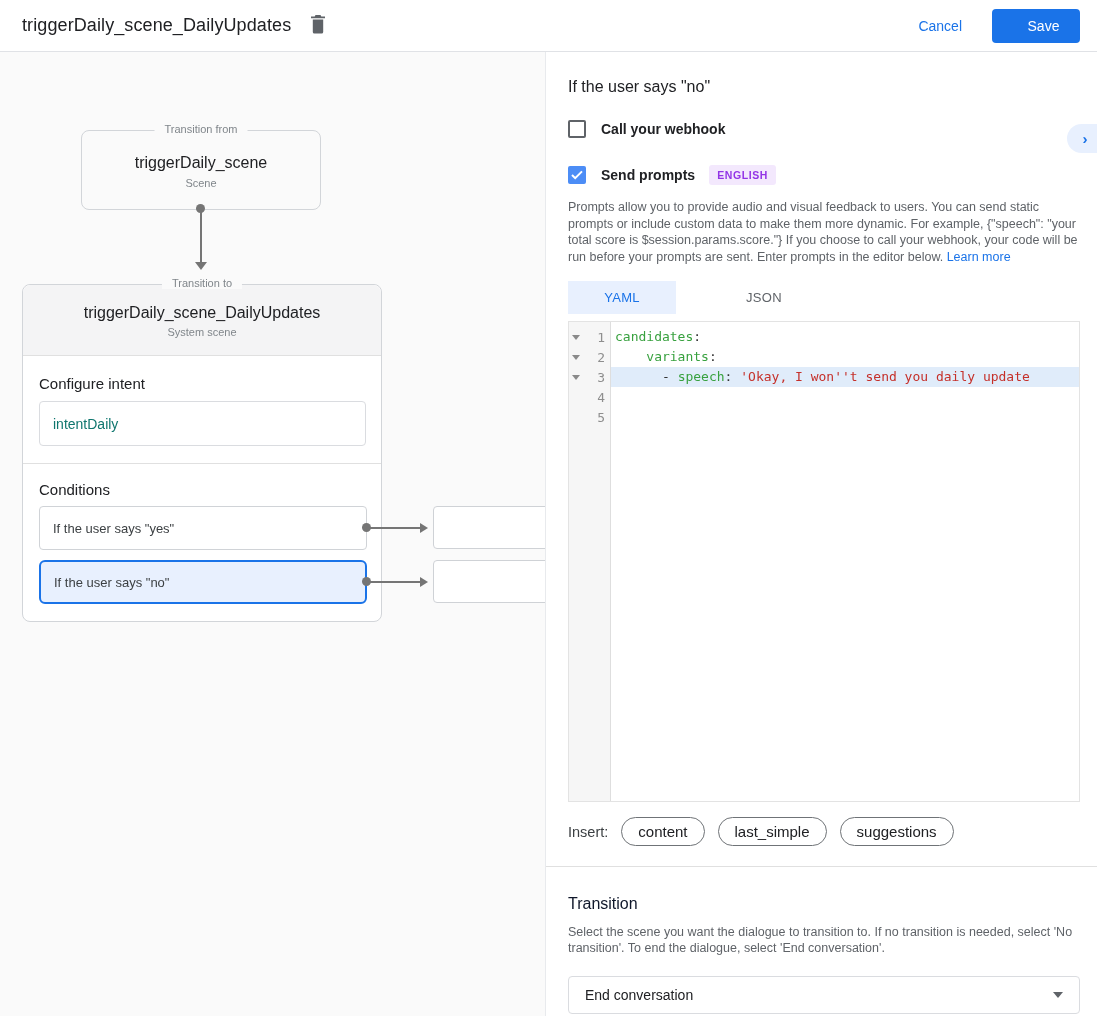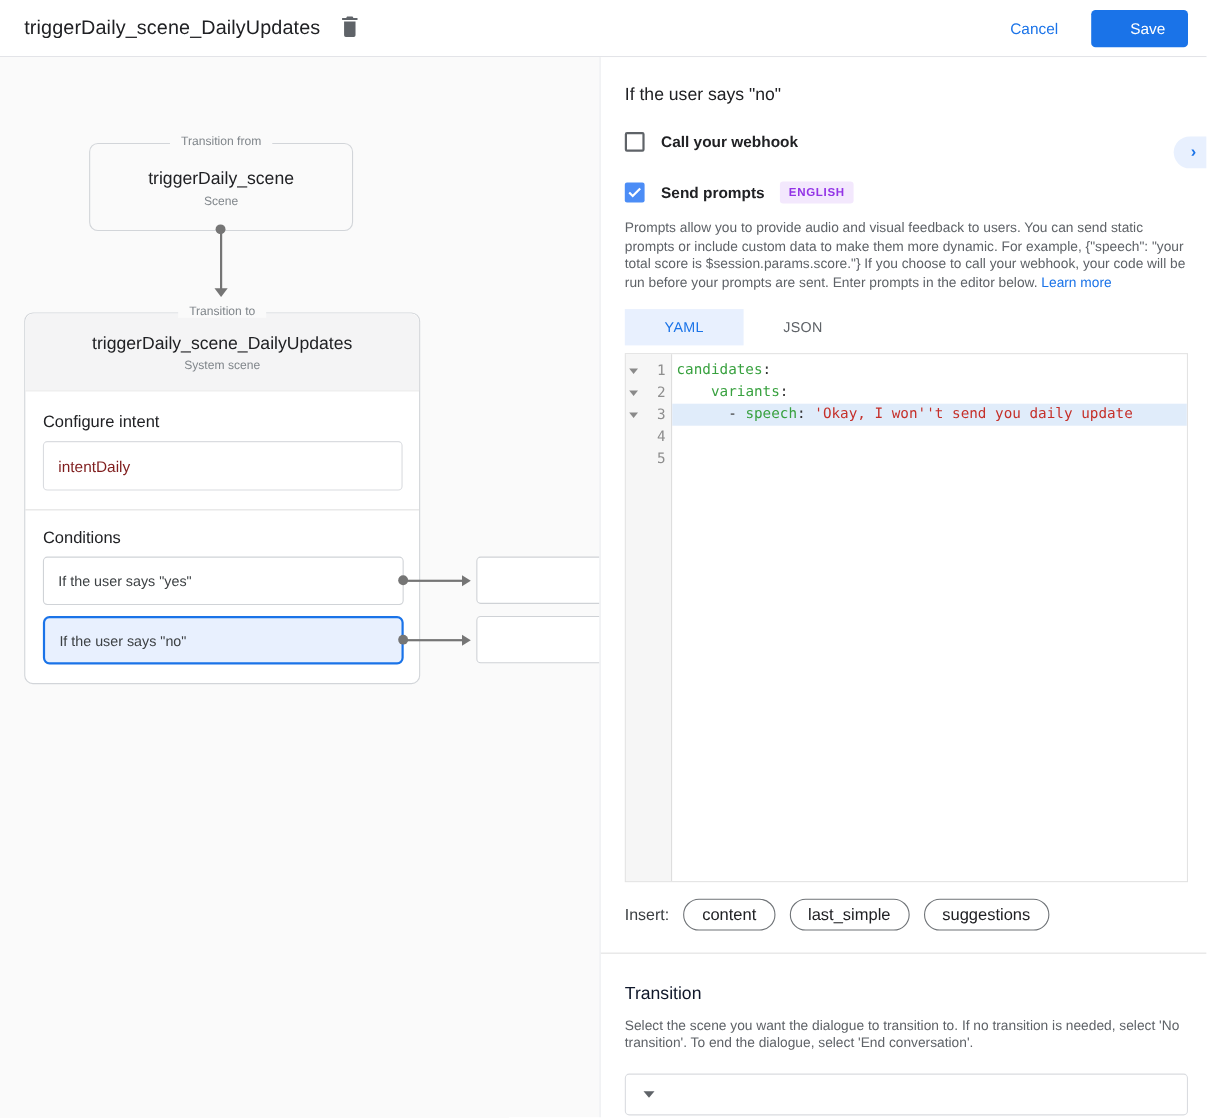--- a/index.html
+++ b/index.html
@@ -53,21 +53,21 @@
   .to-head {
     height: 71px; background: #f4f4f5; border-bottom: 1px solid #e0e0e0;
     border-radius: 8px 8px 0 0; text-align: center;
   }
   .to-head .dg-title { font-size: 16px; color: #202124; padding-top: 19px; }
   .to-head .dg-sub { font-size: 11px; color: #80868b; margin-top: 4px; }
   .section-label { position: absolute; left: 16px; font-size: 15px; color: #202124; }
   .intent-input {
     position: absolute; left: 16px; top: 116px; width: 327px; height: 45px;
     border: 1px solid #dadce0; border-radius: 4px; background: #fff;
-    font-size: 14px; color: #7f1d1d; display: flex; align-items: center; padding-left: 13px;
+    font-size: 14px; color: #0f766e; display: flex; align-items: center; padding-left: 13px;
   }
   .to-divider { position: absolute; left: 0; top: 178px; width: 100%; border-top: 1px solid #e0e0e0; }
   .cond-row {
     position: absolute; left: 16px; width: 328px; height: 44px;
     border: 1px solid #d0d3d7; border-radius: 4px; background: #fff;
     font-size: 13px; color: #3c4043; display: flex; align-items: center; padding-left: 13px; cursor: pointer;
   }
   .cond-row.selected { border: 2px solid #1a73e8; background: #e8f0fe; border-radius: 6px; }
 
   .hdot { position: absolute; width: 9px; height: 9px; border-radius: 50%; background: #757575; }
@@ -101,21 +101,21 @@
   .checkbox.checked svg { display: block; }
   .check-label { margin-left: 15px; font-size: 14px; font-weight: 700; color: #202124; text-align: right; }
   .lang-badge {
     margin-left: 14px; background: #f3e8fd; color: #9334e6; font-size: 10.5px; font-weight: 700;
     letter-spacing: .6px; padding: 4px 8px; border-radius: 3px;
   }
 
   .prompts-desc { margin-top: 14px; font-size: 12.5px; line-height: 16.5px; color: #5f6368; max-width: 516px; }
   .learn-more { color: #1a73e8; text-decoration: none; cursor: pointer; }
 
-  .tabs { margin-top: 16px; display: flex; }
+  .tabs { margin-top: 16px; display: flex; gap: 34px; }
   .tab {
     width: 108px; height: 33px; display: flex; align-items: center; justify-content: center;
     font-size: 13px; font-weight: 500; color: #5f6368; cursor: pointer; letter-spacing: .3px;
   }
   .tab.active { background: #e8f0fe; color: #1a73e8; }
 
   .editor {
     margin-top: 7px; height: 481px; border: 1px solid #e3e3e3; display: flex;
     font-family: "DejaVu Sans Mono", monospace; font-size: 13px; background: #fff;
   }
@@ -283,17 +283,18 @@
       <button class="chip">last_simple</button>
       <button class="chip">suggestions</button>
     </div>
 
     <div class="panel-divider"></div>
 
     <div class="transition-heading">Transition</div>
     <div class="transition-desc">Select the scene you want the dialogue to transition to. If no transition is needed, select 'No transition'. To end the dialogue, select 'End conversation'.</div>
 
     <div class="transition-select">
+      <span class="select-value">End conversation</span>
       <span class="select-arrow"></span>
     </div>
 
   </div>
 </div>
 
 </body></html>

